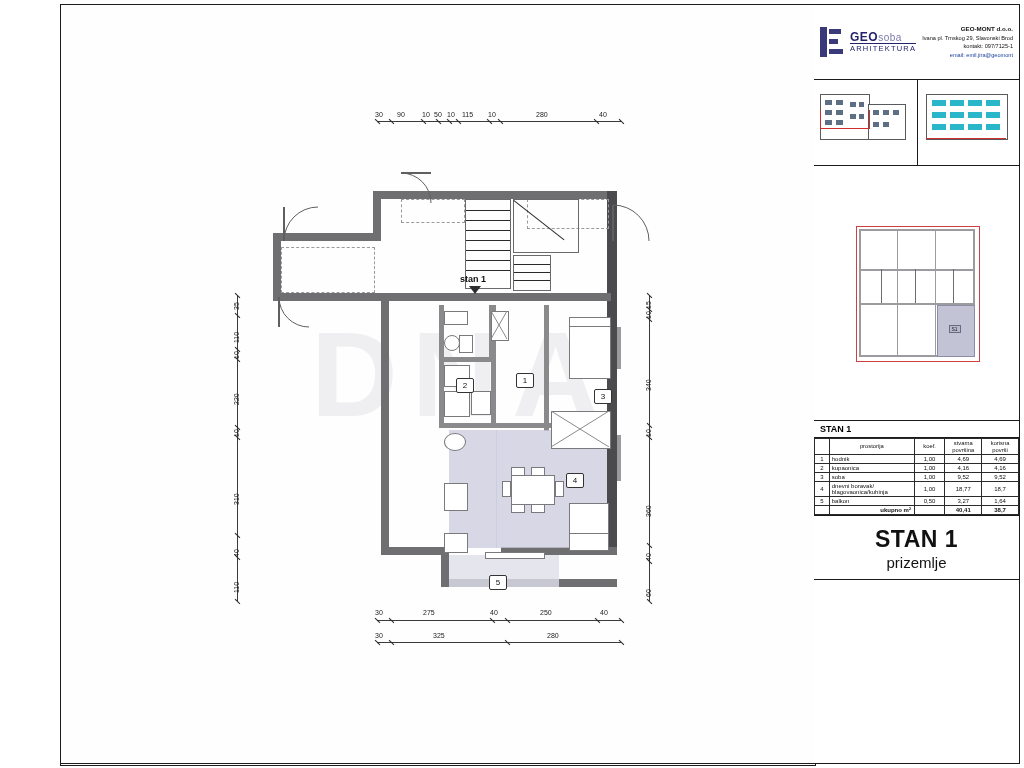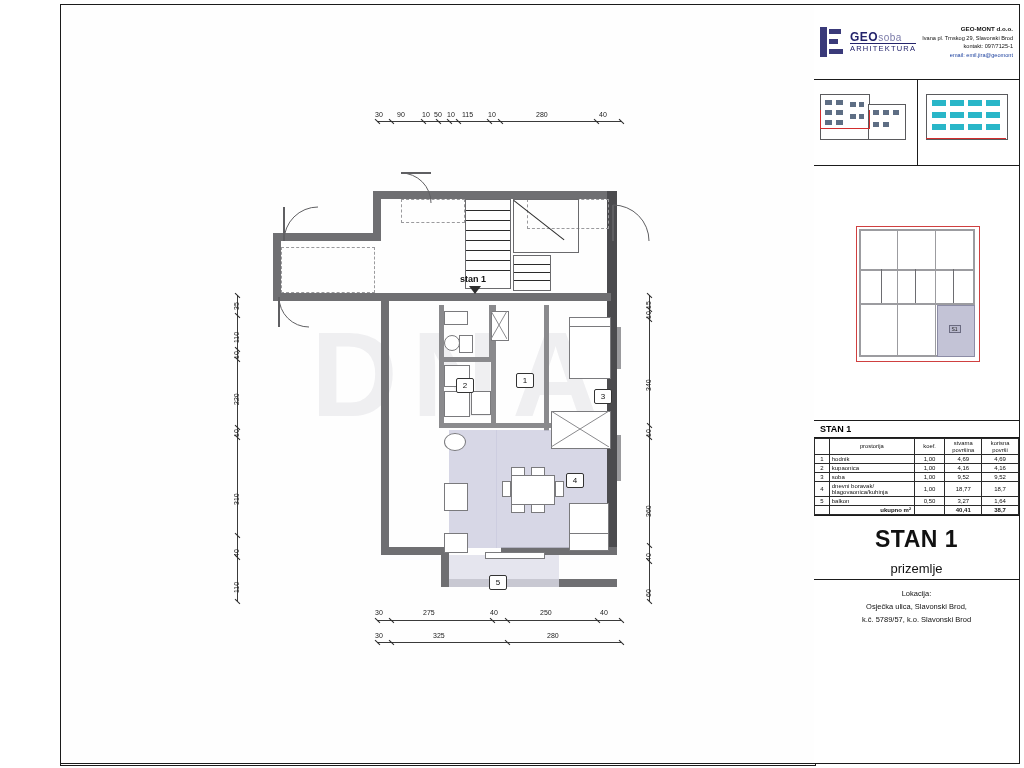--- a/index.html
+++ b/index.html
@@ -277,23 +277,23 @@
     padding-top: 10px;
     box-sizing: border-box;
   }
   .title-main {
     font-size: 23px;
     font-weight: bold;
     letter-spacing: 0.5px;
     color: #111;
   }
   .title-sub {
-    font-size: 13px;
+    font-size: 15px;
     color: #111;
-    margin-top: 8px;
+    margin-top: 1px;
   }
   .loc-block {
     text-align: center;
     font-size: 7.5px;
     line-height: 1.7;
     padding-top: 8px;
     color: #111;
     border-bottom: none;
   }
   .loc-label { }
@@ -658,22 +658,17 @@
             </tr>
           </tbody>
       </table>
     </div>
 
     <div class="rp-block title-block">
       <div class="title-main">STAN 1</div>
       <div class="title-sub">prizemlje</div>
     </div>
 
-    <div class="loc-block">
-      <div class="loc-label">Lokacija:</div>
-      <div>Osječka ulica, Slavonski Brod,</div>
-      <div>k.č. 5789/57, k.o. Slavonski Brod</div>
-    </div>
 
   </div>
 
   <div class="frame-outer"></div>
 </div>
 
 </body></html>

